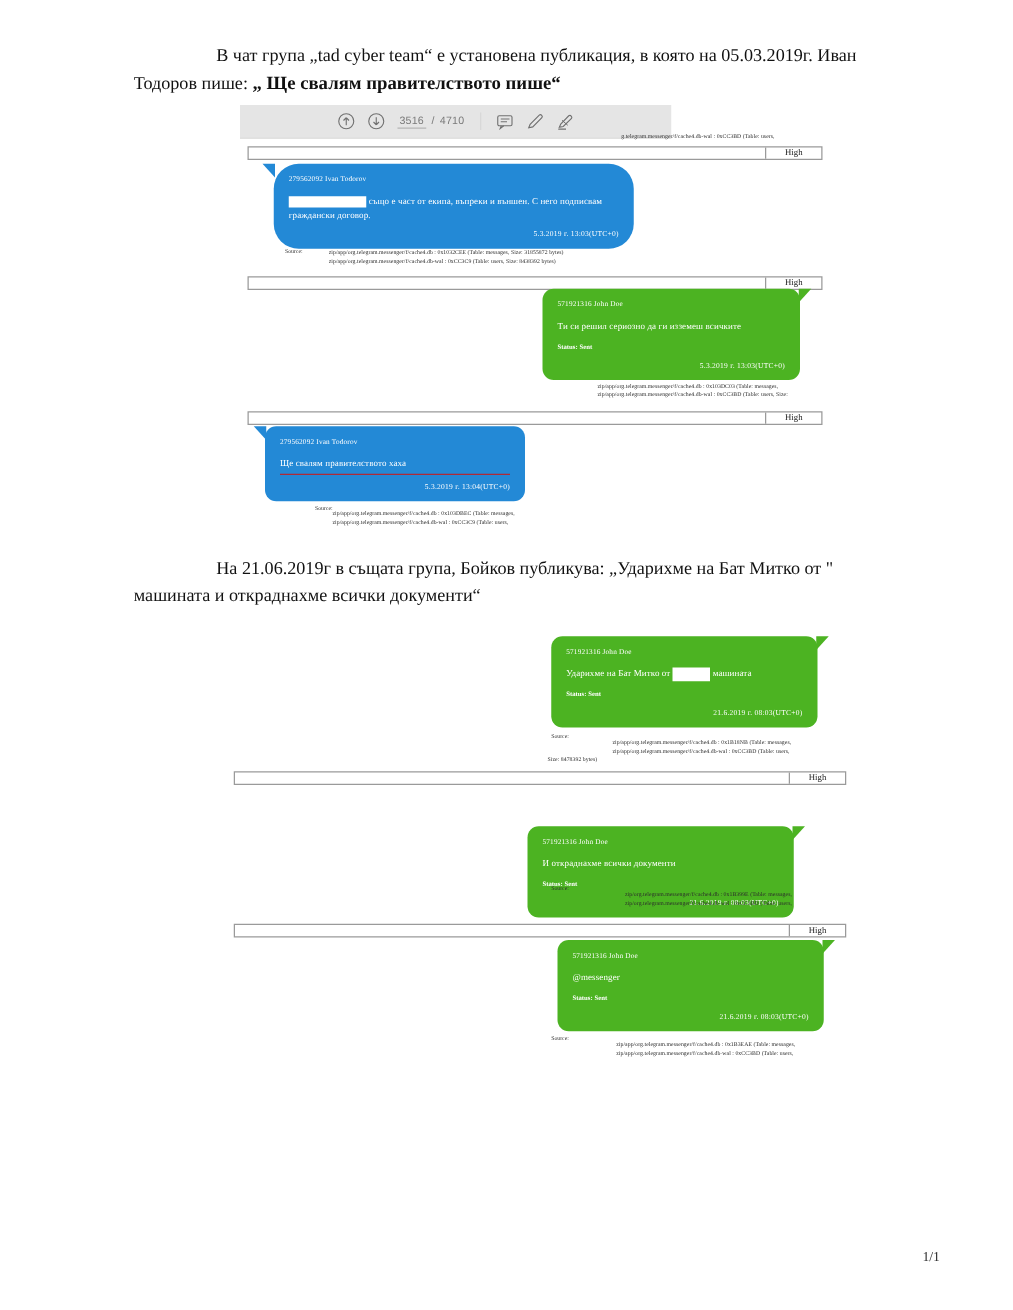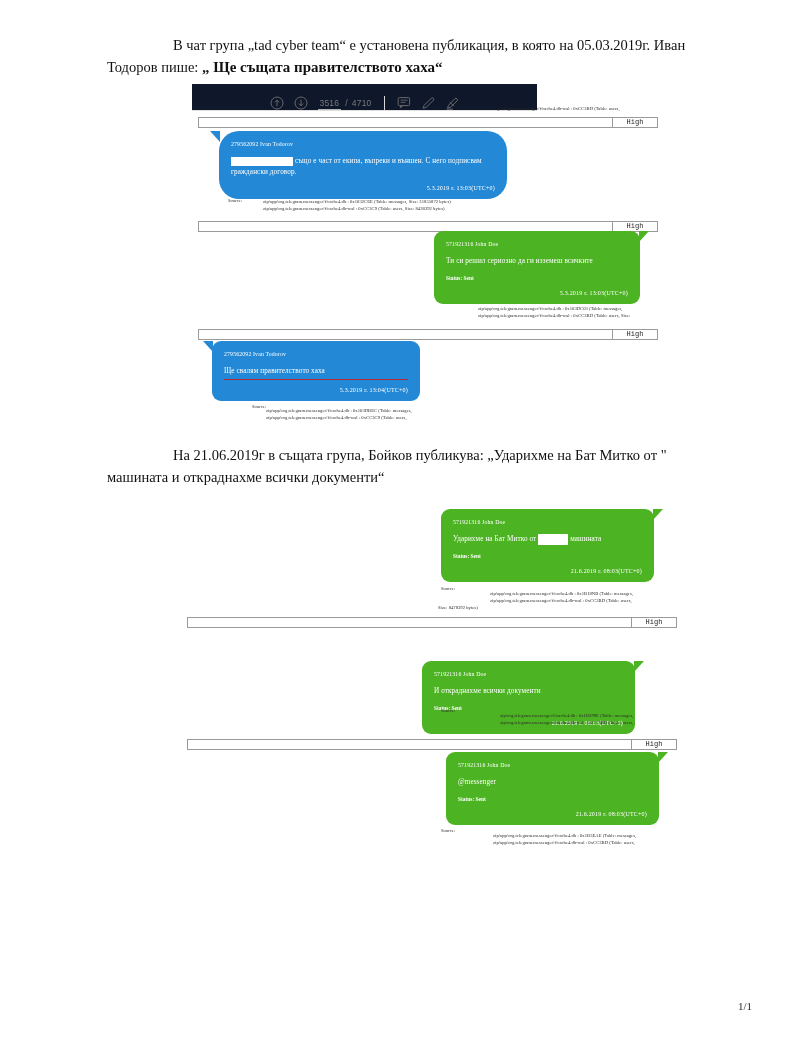--- a/index.html
+++ b/index.html
@@ -42,25 +42,25 @@
   #para-2 { left: 107px; top: 444px; width: 600px; }
 
   
   .viewer-toolbar {
     position: absolute;
     left: 192px;
     top: 84px;
     width: 345px;
     height: 26px;
     display: flex;
-    align-items: flex-end;
+    align-items: center;
     justify-content: center;
     gap: 9px;
     border-bottom: 1px solid #dededd;
-    background: #0f172a;
+    background: #e5e5e5;
   }
   .tb-icon {
     width: 15px; height: 15px;
     display: inline-flex;
     align-items: center; justify-content: center;
     color: #6b6b6b;
   }
   .tb-icon svg { display: block; }
   .tb-page {
     font-family: "Liberation Sans", "DejaVu Sans", sans-serif;
@@ -86,21 +86,21 @@
     position: absolute;
     height: 11px;
     border: 1px solid #9a9a9a;
     background: #ffffff;
     box-sizing: border-box;
     display: flex;
   }
   .hi-strip .hs-blank { flex: 1 1 auto; border-right: 1px solid #9a9a9a; }
   .hi-strip .hs-label {
     width: 44px;
-    font-family: Liberation Mono, monospace;
+    font-family: Liberation Serif, serif;
     font-size: 7px;
     color: #1a1a1a;
     display: flex;
     align-items: center;
     justify-content: center;
     line-height: 1;
   }
 
   
   .bubble {
@@ -199,21 +199,21 @@
     color: #2c2c2c;
   }
 </style>
 </head>
 <body>
 
 <div class="page">
 
   <div class="para" id="para-1">
     <span class="indent"></span><span>В чат група „tad cyber team“ е установена публикация, в която на 05.03.2019г. Иван Тодоров пише:</span>
-    <span class="bold-quote">„ Ще същата правителството хаха“</span>
+    <span class="bold-quote">„ Ще свалям правителството пише“</span>
   </div>
 
   <div class="viewer-toolbar">
     <span class="tb-icon">
       <svg width="14" height="14" viewBox="0 0 14 14">
           <circle cx="7" cy="7" r="6" fill="none" stroke="#707070" stroke-width="0.9"></circle>
           <path d="M7 10.2V4.2M7 4.2L4.8 6.4M7 4.2L9.2 6.4" fill="none" stroke="#707070" stroke-width="0.9"></path>
         </svg>
     </span>
     <span class="tb-icon">

